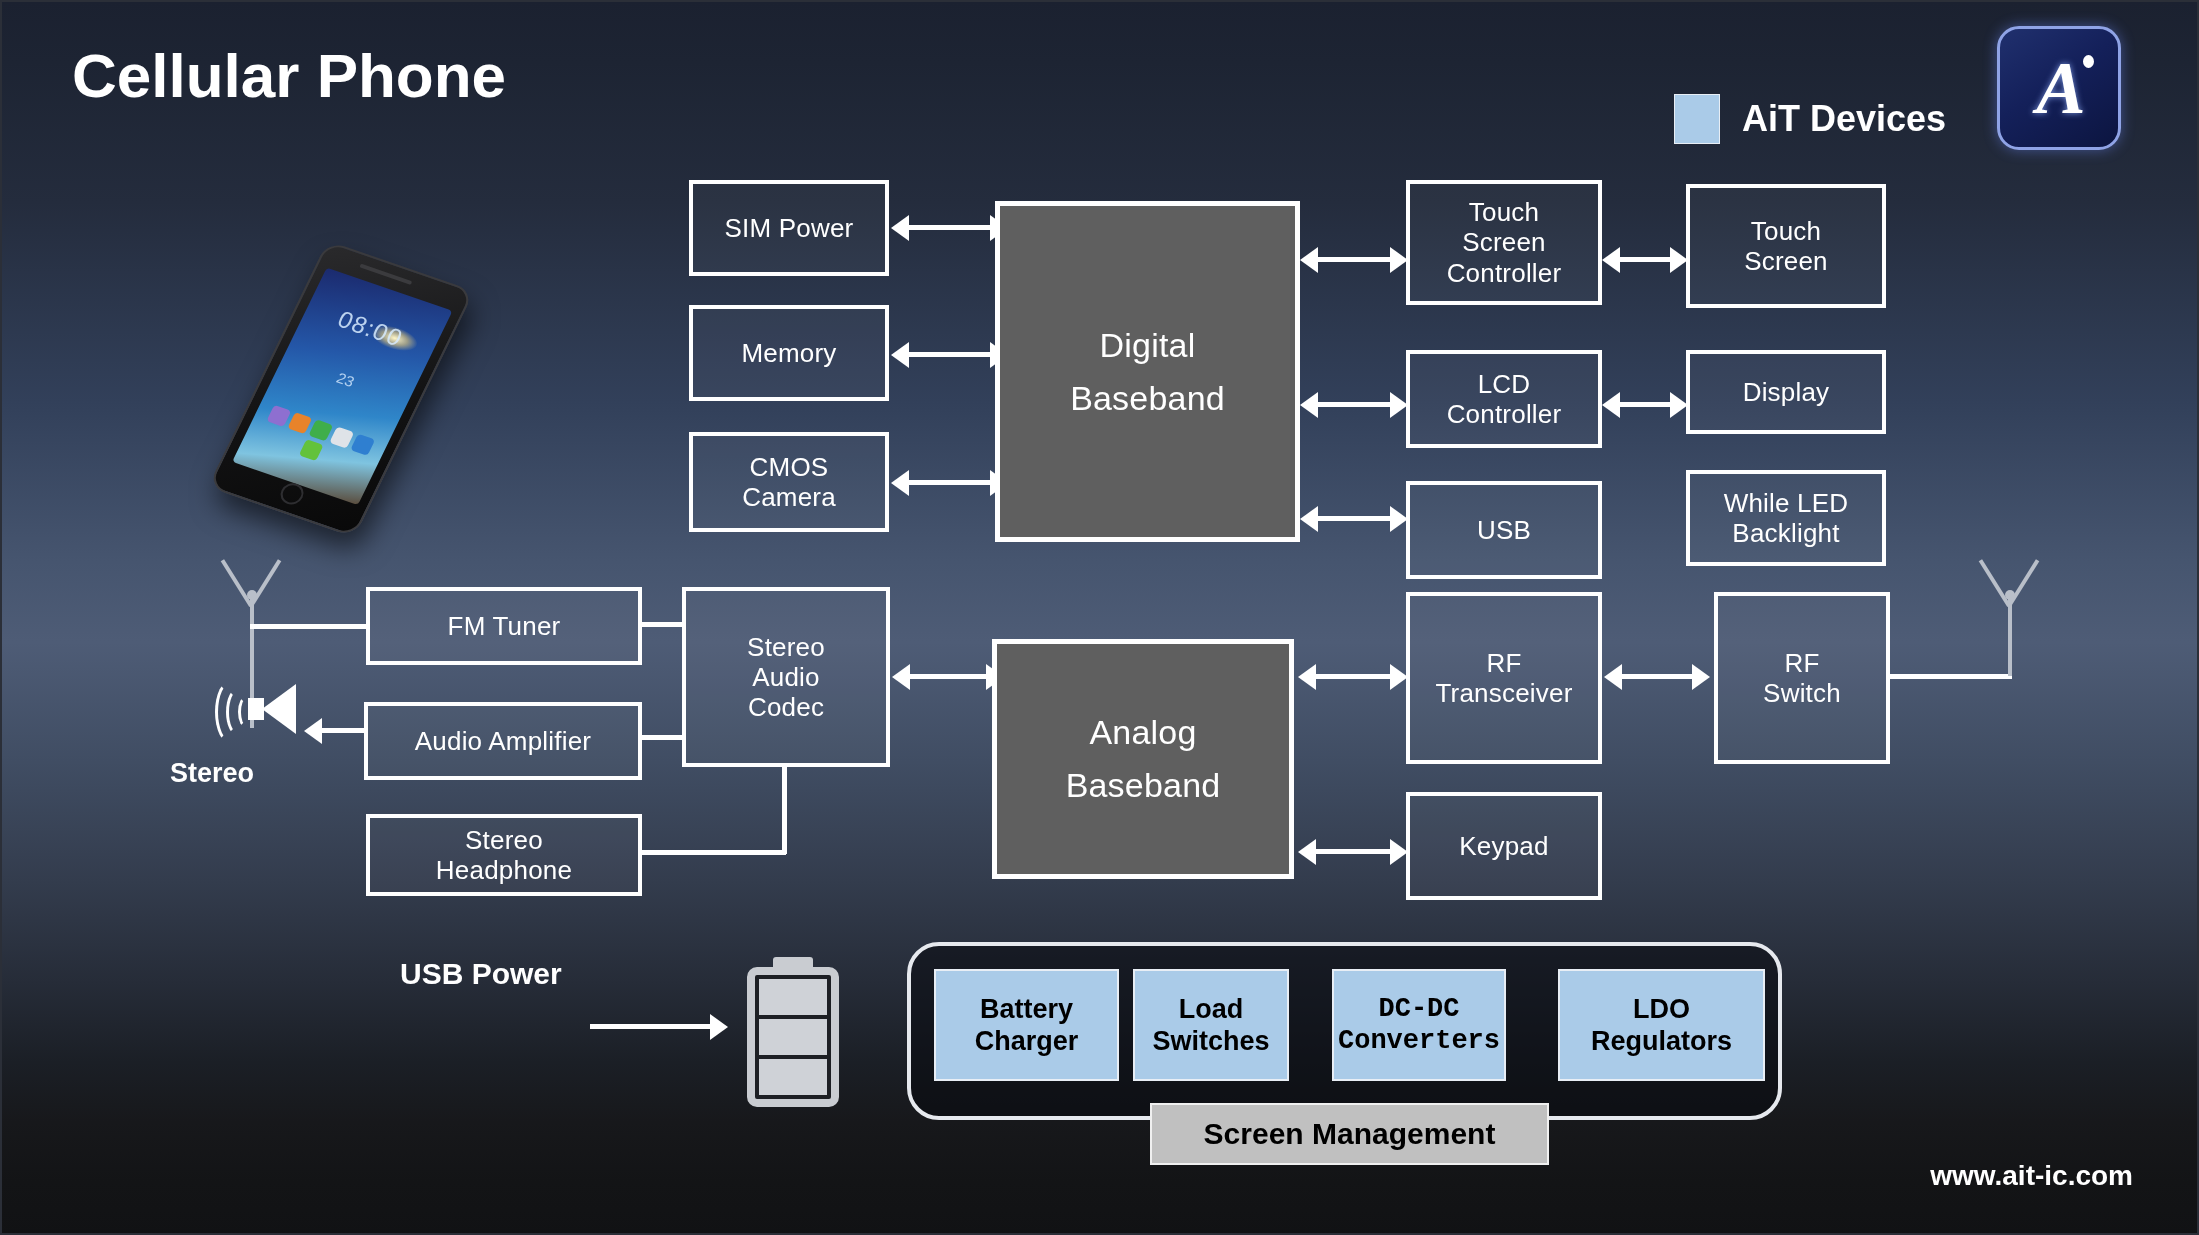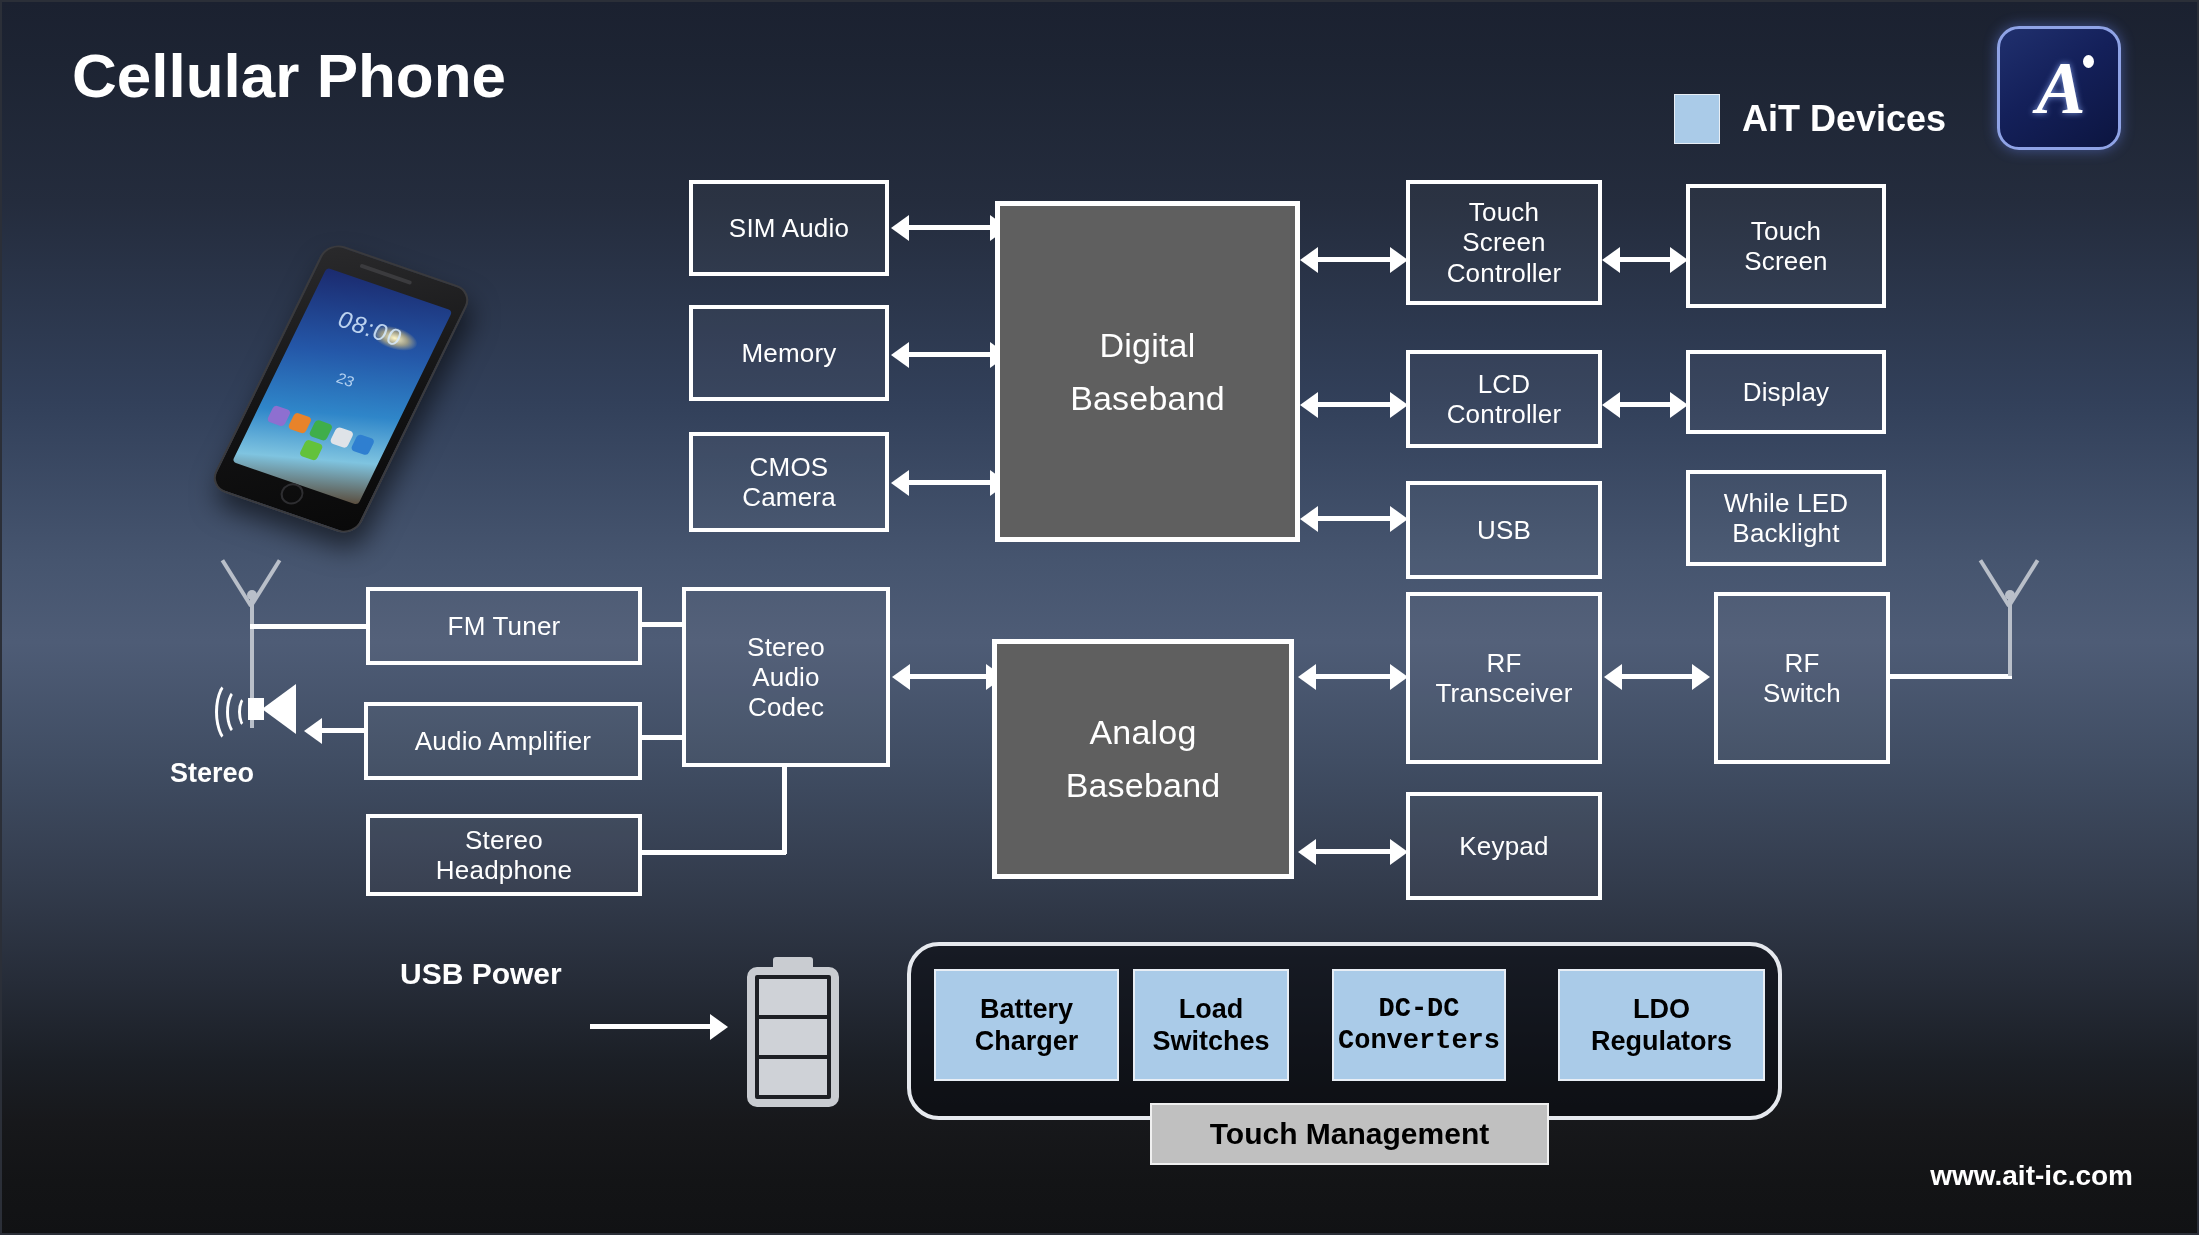--- a/index.html
+++ b/index.html
@@ -193,21 +193,21 @@
         <div class="ic" style="background:#e8832a"></div>
         <div class="ic" style="background:#3fae4a"></div>
         <div class="ic" style="background:#dfe3e8"></div>
         <div class="ic" style="background:#2f7fd0"></div>
         <div class="ic" style="background:#63c23c"></div>
       </div>
     </div>
     <div class="home"></div>
   </div>
 
-  <div class="blk" style="left:687px;top:178px;width:200px;height:96px;">SIM Audio</div>
+  <div class="blk" style="left:687px;top:178px;width:200px;height:96px;">SIM Power</div>
   <div class="blk" style="left:687px;top:303px;width:200px;height:96px;">Memory</div>
   <div class="blk" style="left:687px;top:430px;width:200px;height:100px;">CMOS
 Camera</div>
 
   <div class="ln hln" style="left:905px;top:223px;width:86px;"></div>
   <div class="ah ah-l" style="left:889px;top:213px;"></div>
   <div class="ah ah-r" style="left:988px;top:213px;"></div>
 
   <div class="ln hln" style="left:905px;top:350px;width:86px;"></div>
   <div class="ah ah-l" style="left:889px;top:340px;"></div>
@@ -333,17 +333,17 @@
 
   <div id="pmBox"></div>
   <div class="pmChip" style="left:932px;width:185px;">Battery
 Charger</div>
   <div class="pmChip" style="left:1131px;width:156px;">Load
 Switches</div>
   <div class="pmChip" style="left:1330px;width:174px;font-family:Liberation Mono, monospace;">DC-DC
 Converters</div>
   <div class="pmChip" style="left:1556px;width:207px;">LDO
 Regulators</div>
-  <div id="pmLabel">Touch Management</div>
+  <div id="pmLabel">Screen Management</div>
 
   <div id="footer">www.ait-ic.com</div>
 
 </div>
 
 </body></html>

